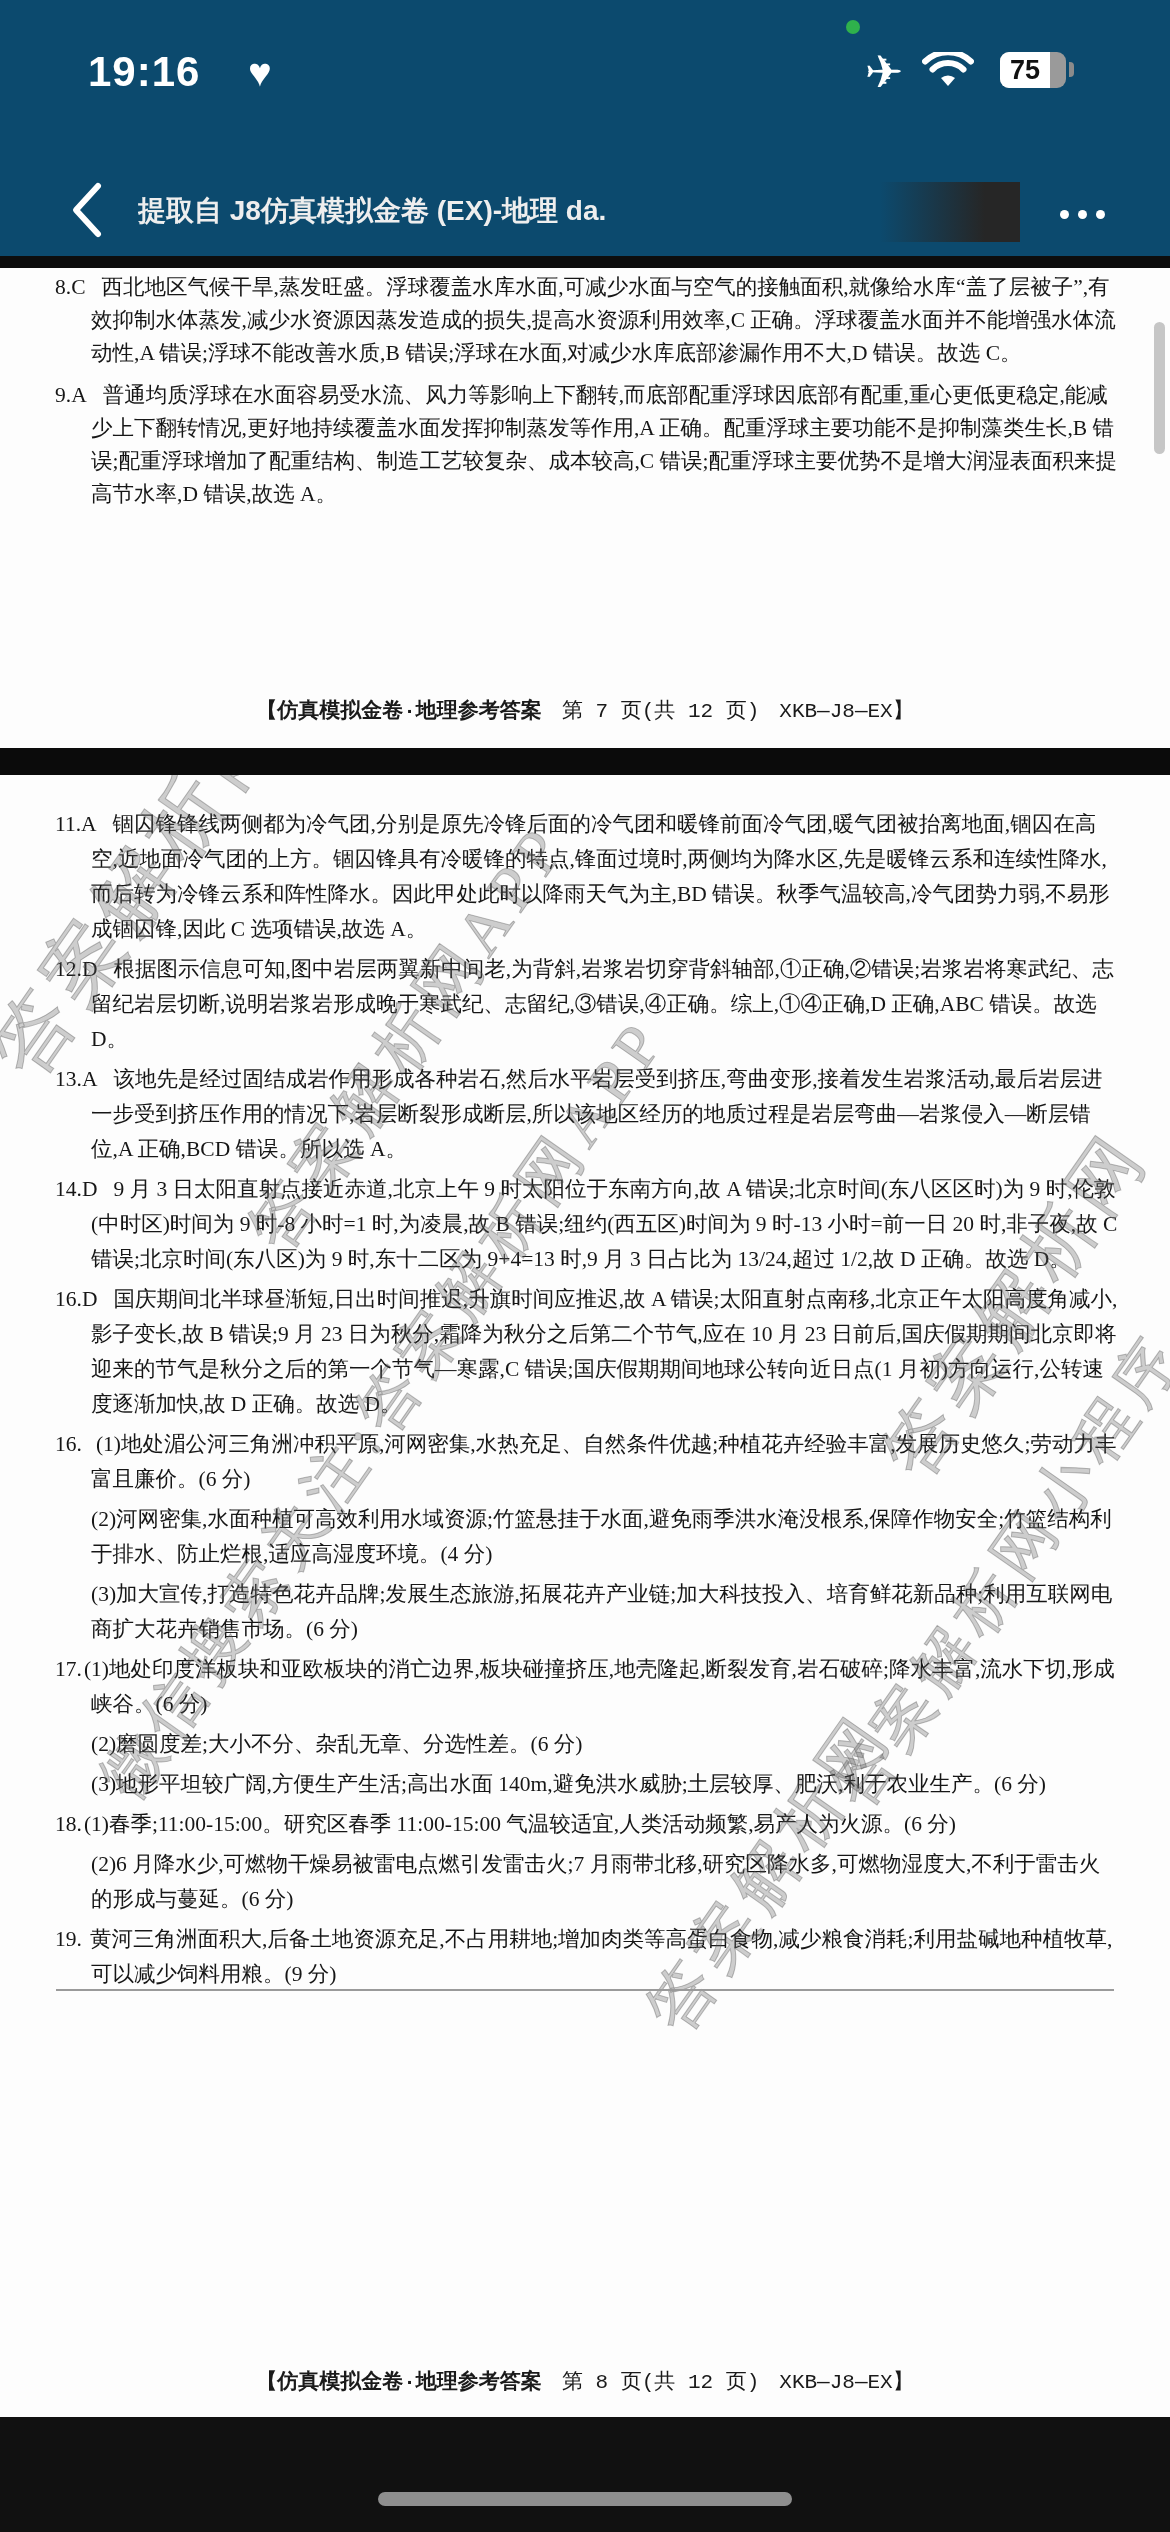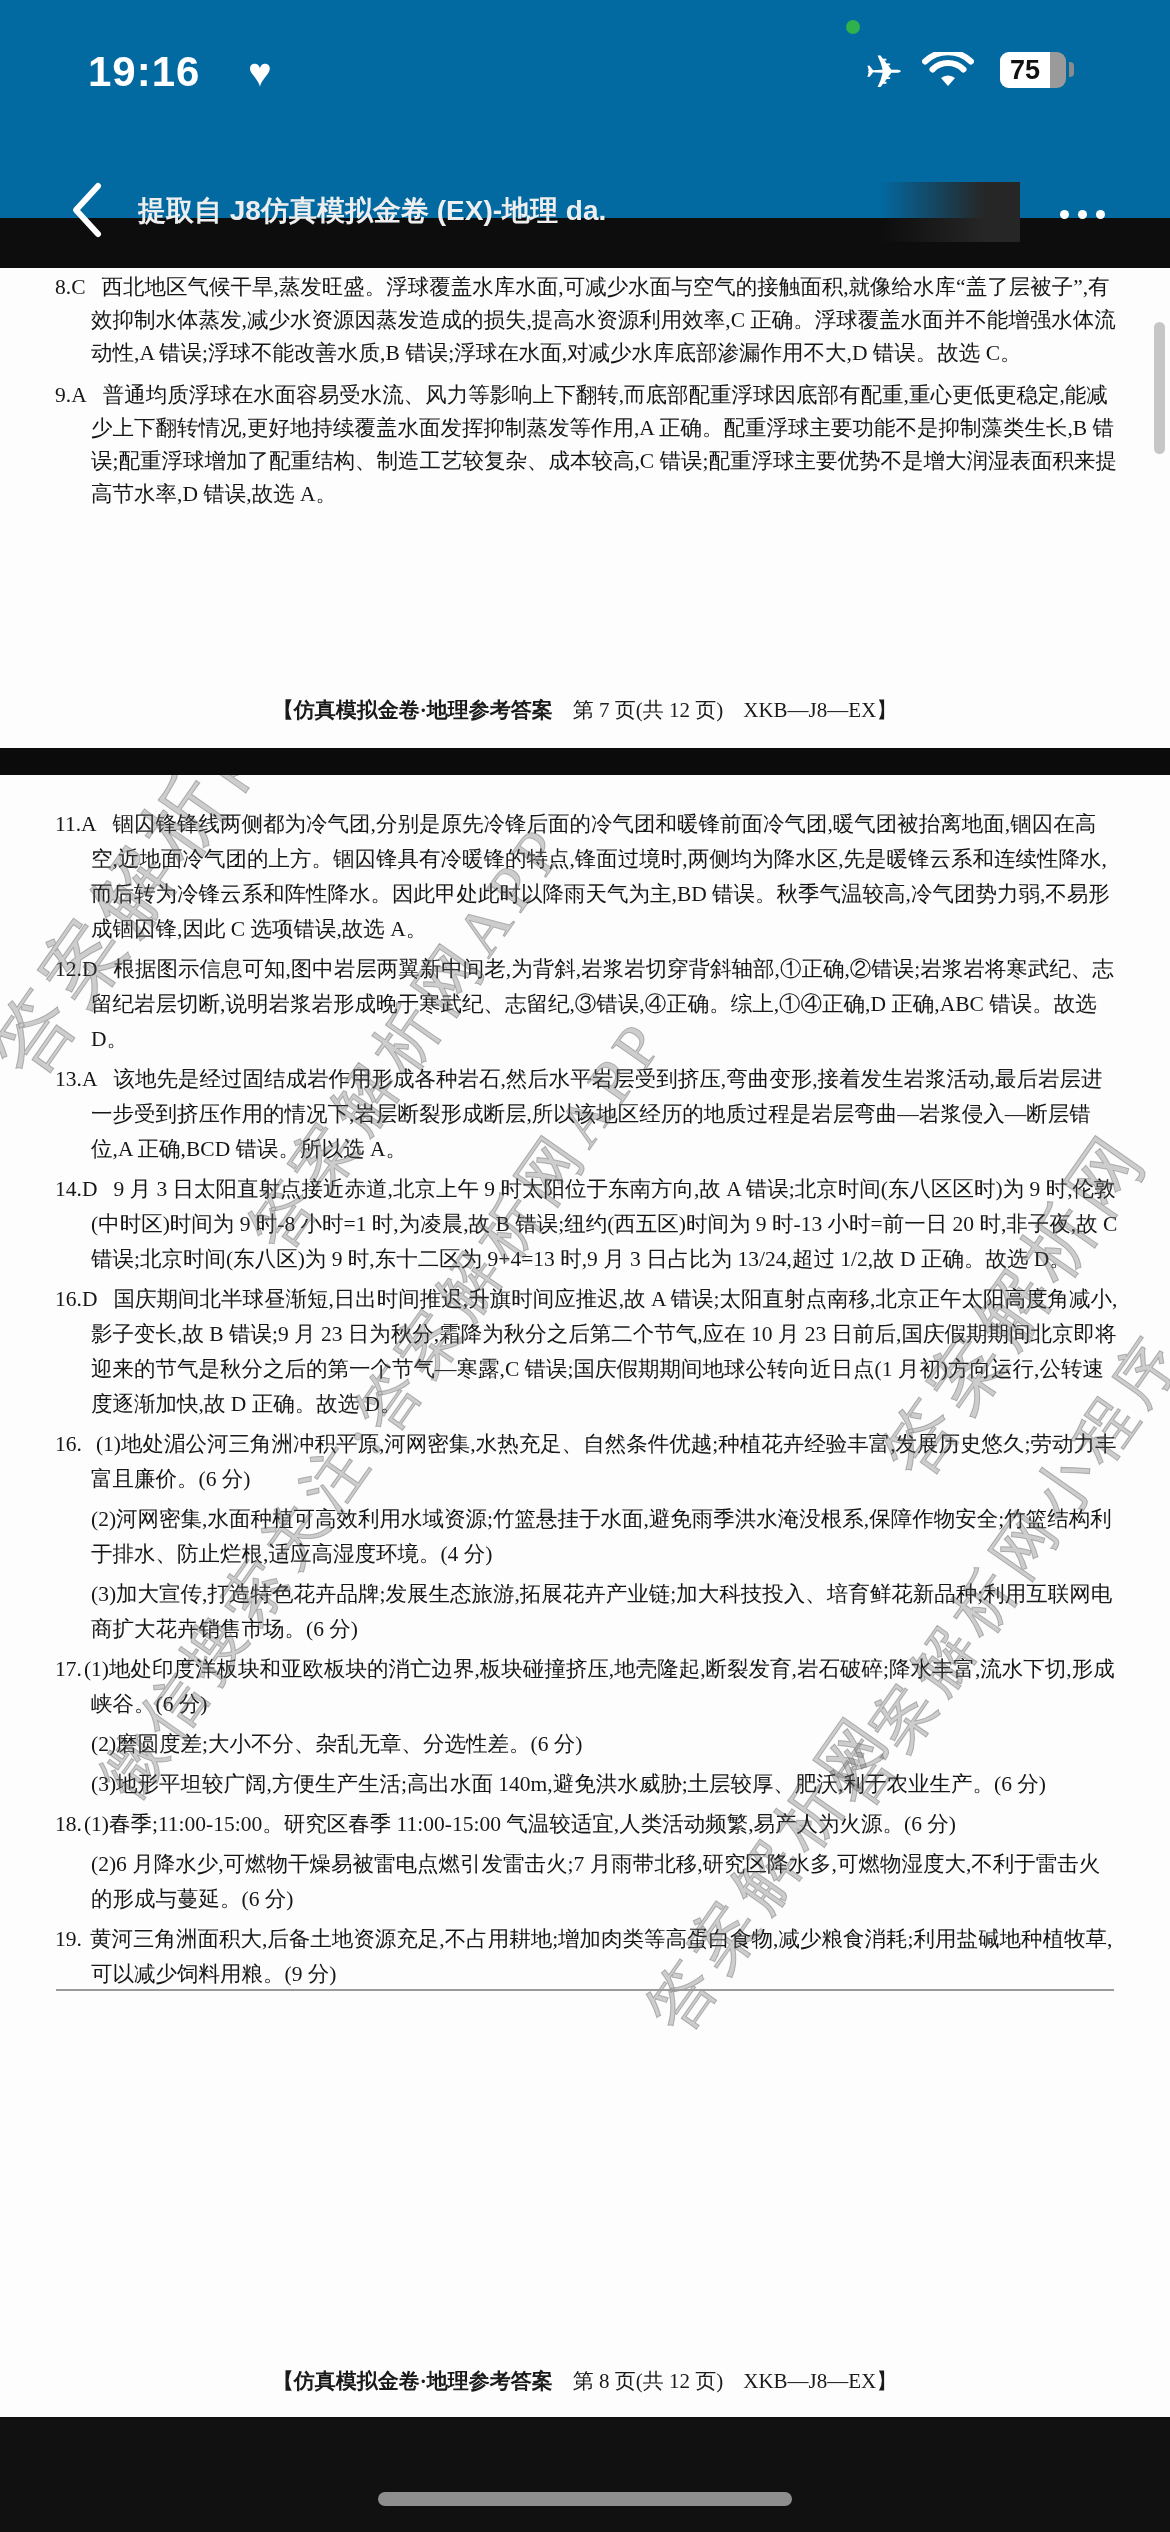--- a/index.html
+++ b/index.html
@@ -1,20 +1,20 @@
 <!DOCTYPE html>
 <html><head>
 <meta charset="utf-8">
 <style>
   * { margin:0; padding:0; box-sizing:border-box; }
   html,body { width:1170px; height:2532px; background:#0d0d0d; overflow:hidden; }
   body { position:relative; font-family:"Liberation Sans", sans-serif; }
 
   
-  .chrome { position:absolute; left:0; top:0; width:1170px; height:218px; background:#0369a1; z-index:5; }
+  .chrome { position:absolute; left:0; top:0; width:1170px; height:256px; background:#0c4a6e; z-index:5; }
   .status-row { position:absolute; left:0; top:48px; width:1170px; height:52px; }
   .time { position:absolute; left:88px; top:0; color:#fff; font-size:42px; font-weight:bold; letter-spacing:1px; }
   .heart { position:absolute; left:248px; top:2px; color:#fff; font-size:40px; }
   .cam-dot { position:absolute; left:846px; top:-28px; width:14px; height:14px; border-radius:50%; background:#2fb14c; }
   .plane { position:absolute; left:858px; top:-2px; width:52px; height:52px; color:#fff; font-size:46px; line-height:52px; text-align:center; }
   .wifi { position:absolute; left:922px; top:4px; }
   .battery { position:absolute; left:1000px; top:4px; width:66px; height:36px; border-radius:9px; background:#9a9a9a; overflow:hidden; }
   .battery .fill { position:absolute; left:0; top:0; bottom:0; width:76%; background:#fff; }
   .battery .pct { position:absolute; left:0; top:0; width:76%; height:100%; display:flex; align-items:center; justify-content:center;
                   color:#111; font-size:27px; font-weight:bold; }
@@ -39,21 +39,21 @@
   .page-8 { top:507px; height:1642px; }
 
   .page-inner { padding:3px 52px 0 55px; }
   .page-8 .page-inner { padding-top:32px; }
   .ans { font-size:21.5px; line-height:33px; padding-left:36px; text-indent:-36px; margin-bottom:9px; }
   .page-8 .ans { line-height:35px; margin-bottom:5px; }
   .ans .num { margin-right:16px; }
   .sub { font-size:21.5px; line-height:35px; margin-left:36px; margin-bottom:5px; }
 
   .footer { position:absolute; left:0; width:1170px; display:flex; justify-content:center; gap:20px;
-            font-size:21px; color:#1a1a1a; font-family:Liberation Serif, serif; }
+            font-size:21px; color:#1a1a1a; font-family:Liberation Mono, monospace; }
   .footer .book { font-weight:bold; }
   .page-7 .footer { top:428px; }
   .page-8 .footer { top:1592px; }
   .divider { position:absolute; left:56px; right:56px; top:1214px; height:2px; background:#9a9a9a; }
 
   
   .wm { position:absolute; transform:rotate(-55deg); transform-origin:left bottom;
         font-family:"Liberation Serif", serif; color:rgba(95,95,95,0.30);
         -webkit-text-stroke:1px rgba(70,70,70,0.35); letter-spacing:8px; white-space:nowrap; pointer-events:none; }
   .wm1 { left:55px;  top:215px;  font-size:80px; }

